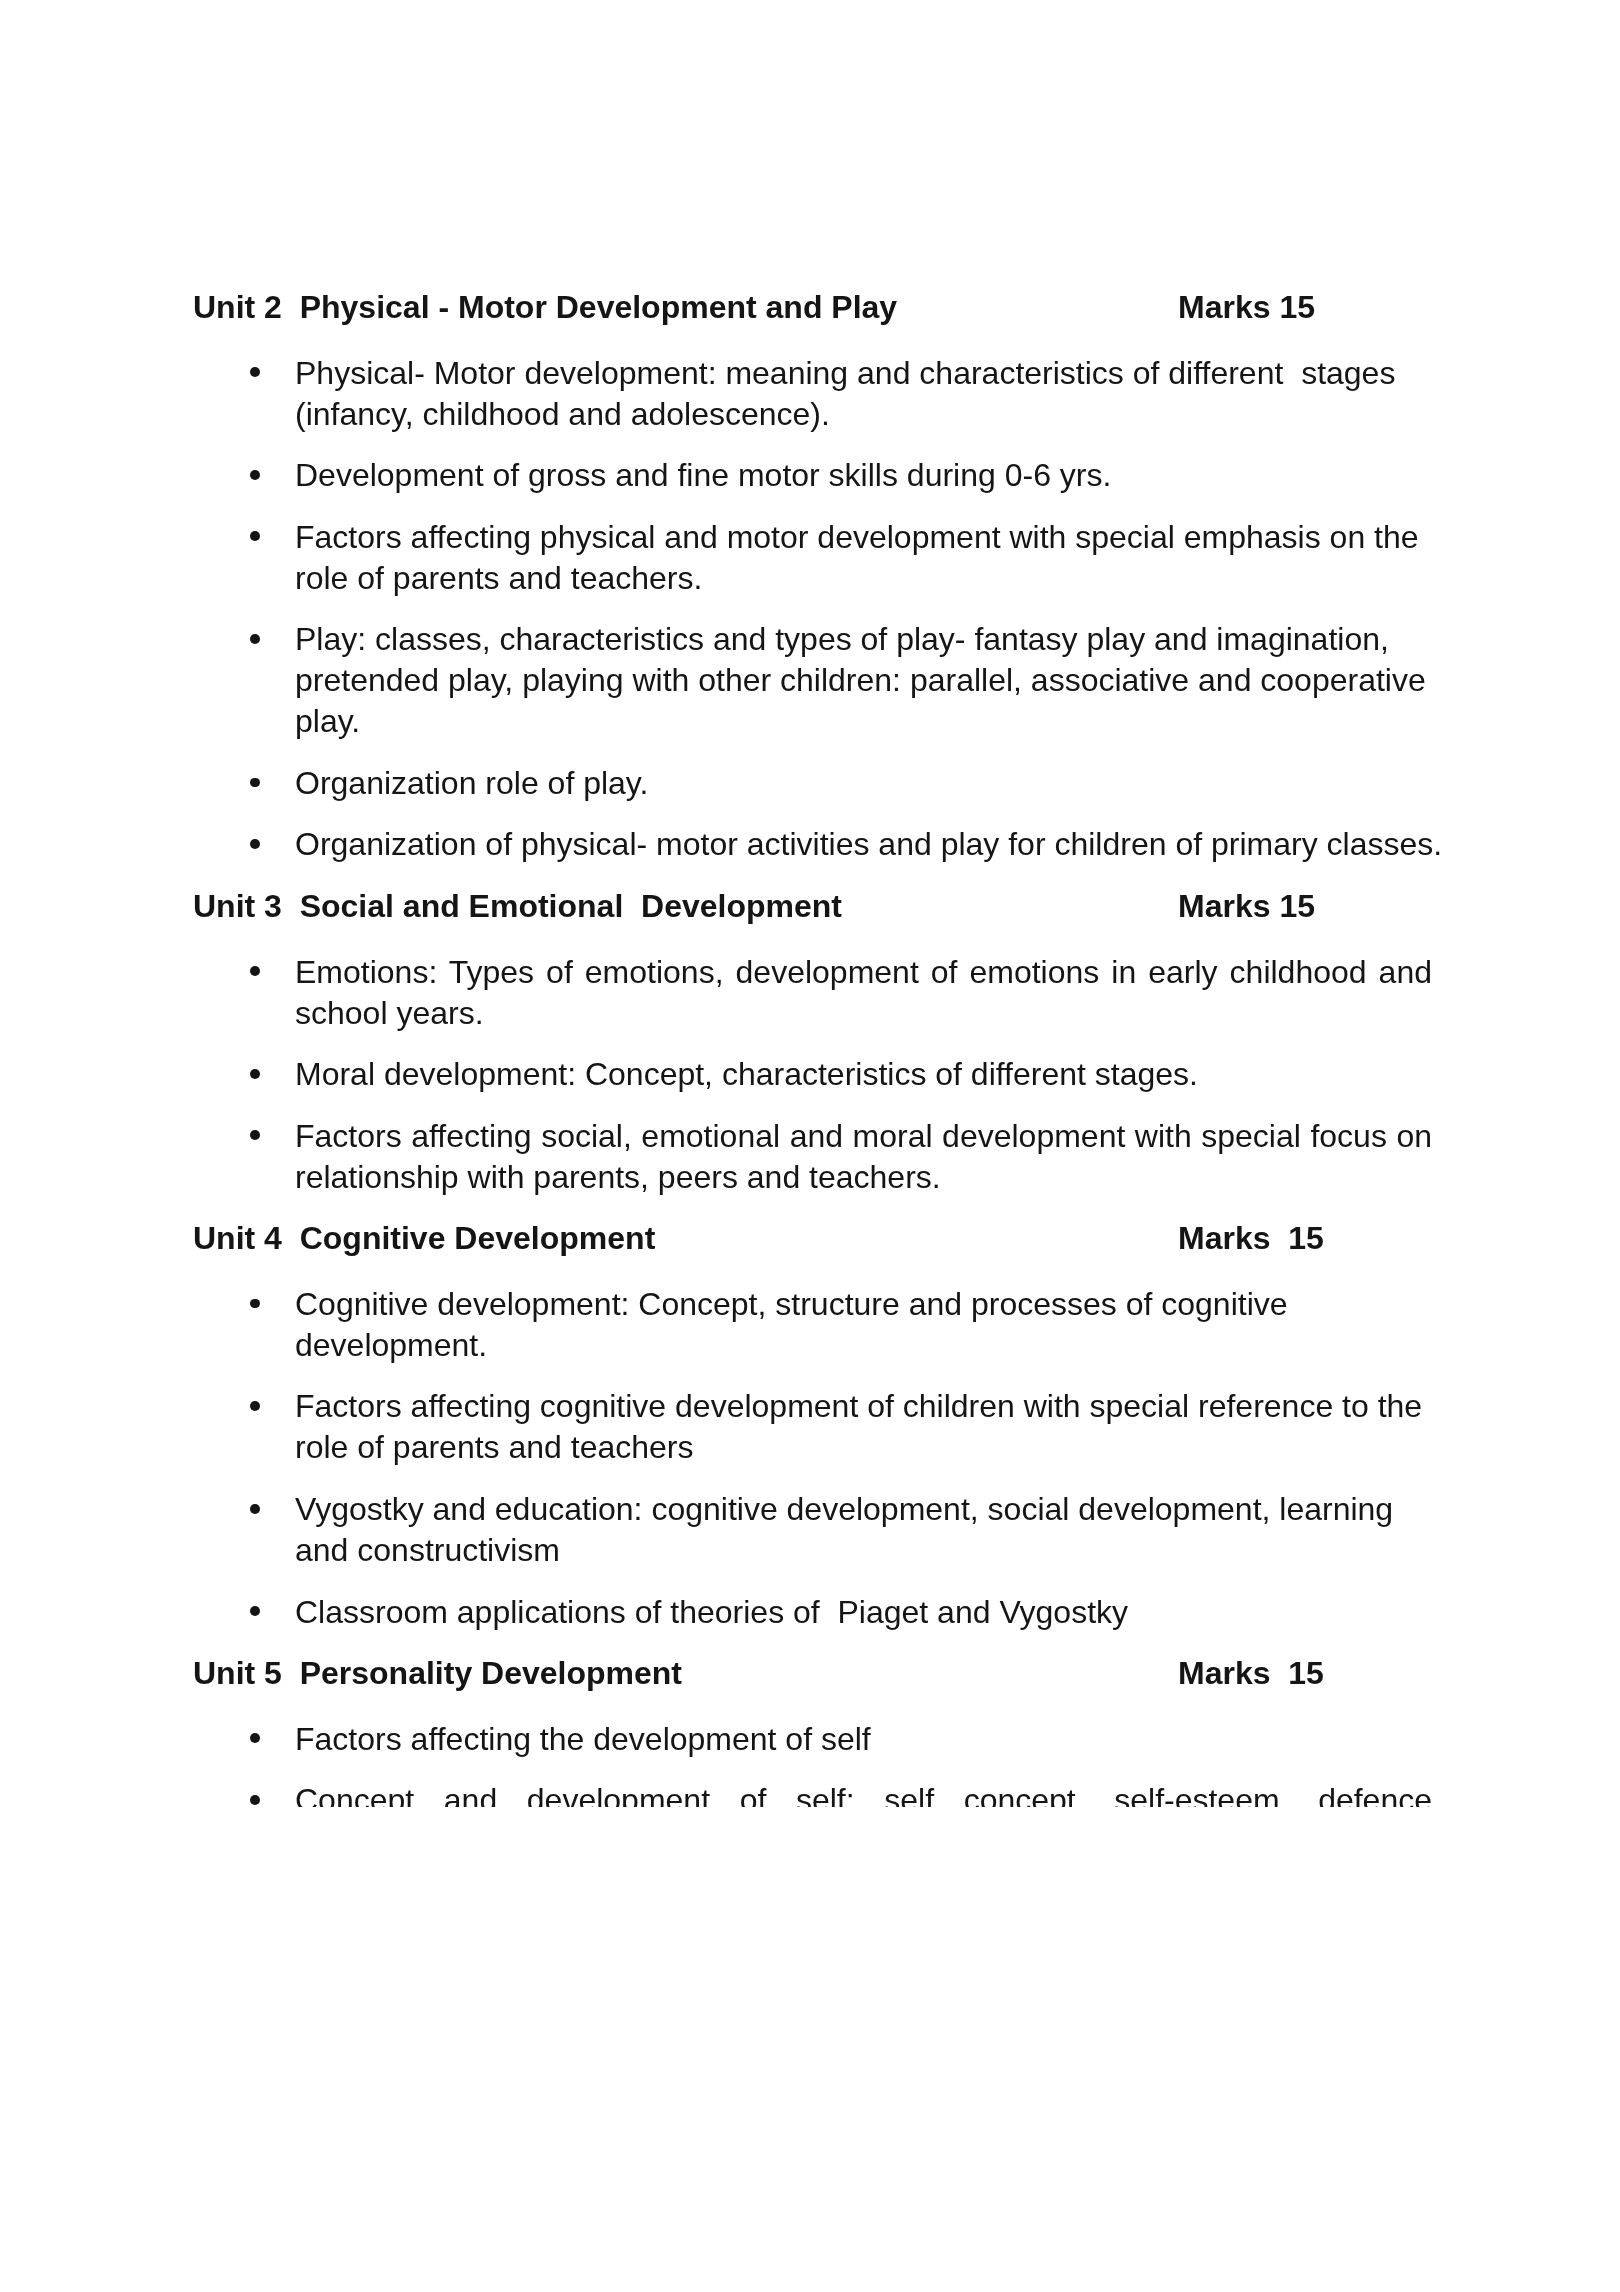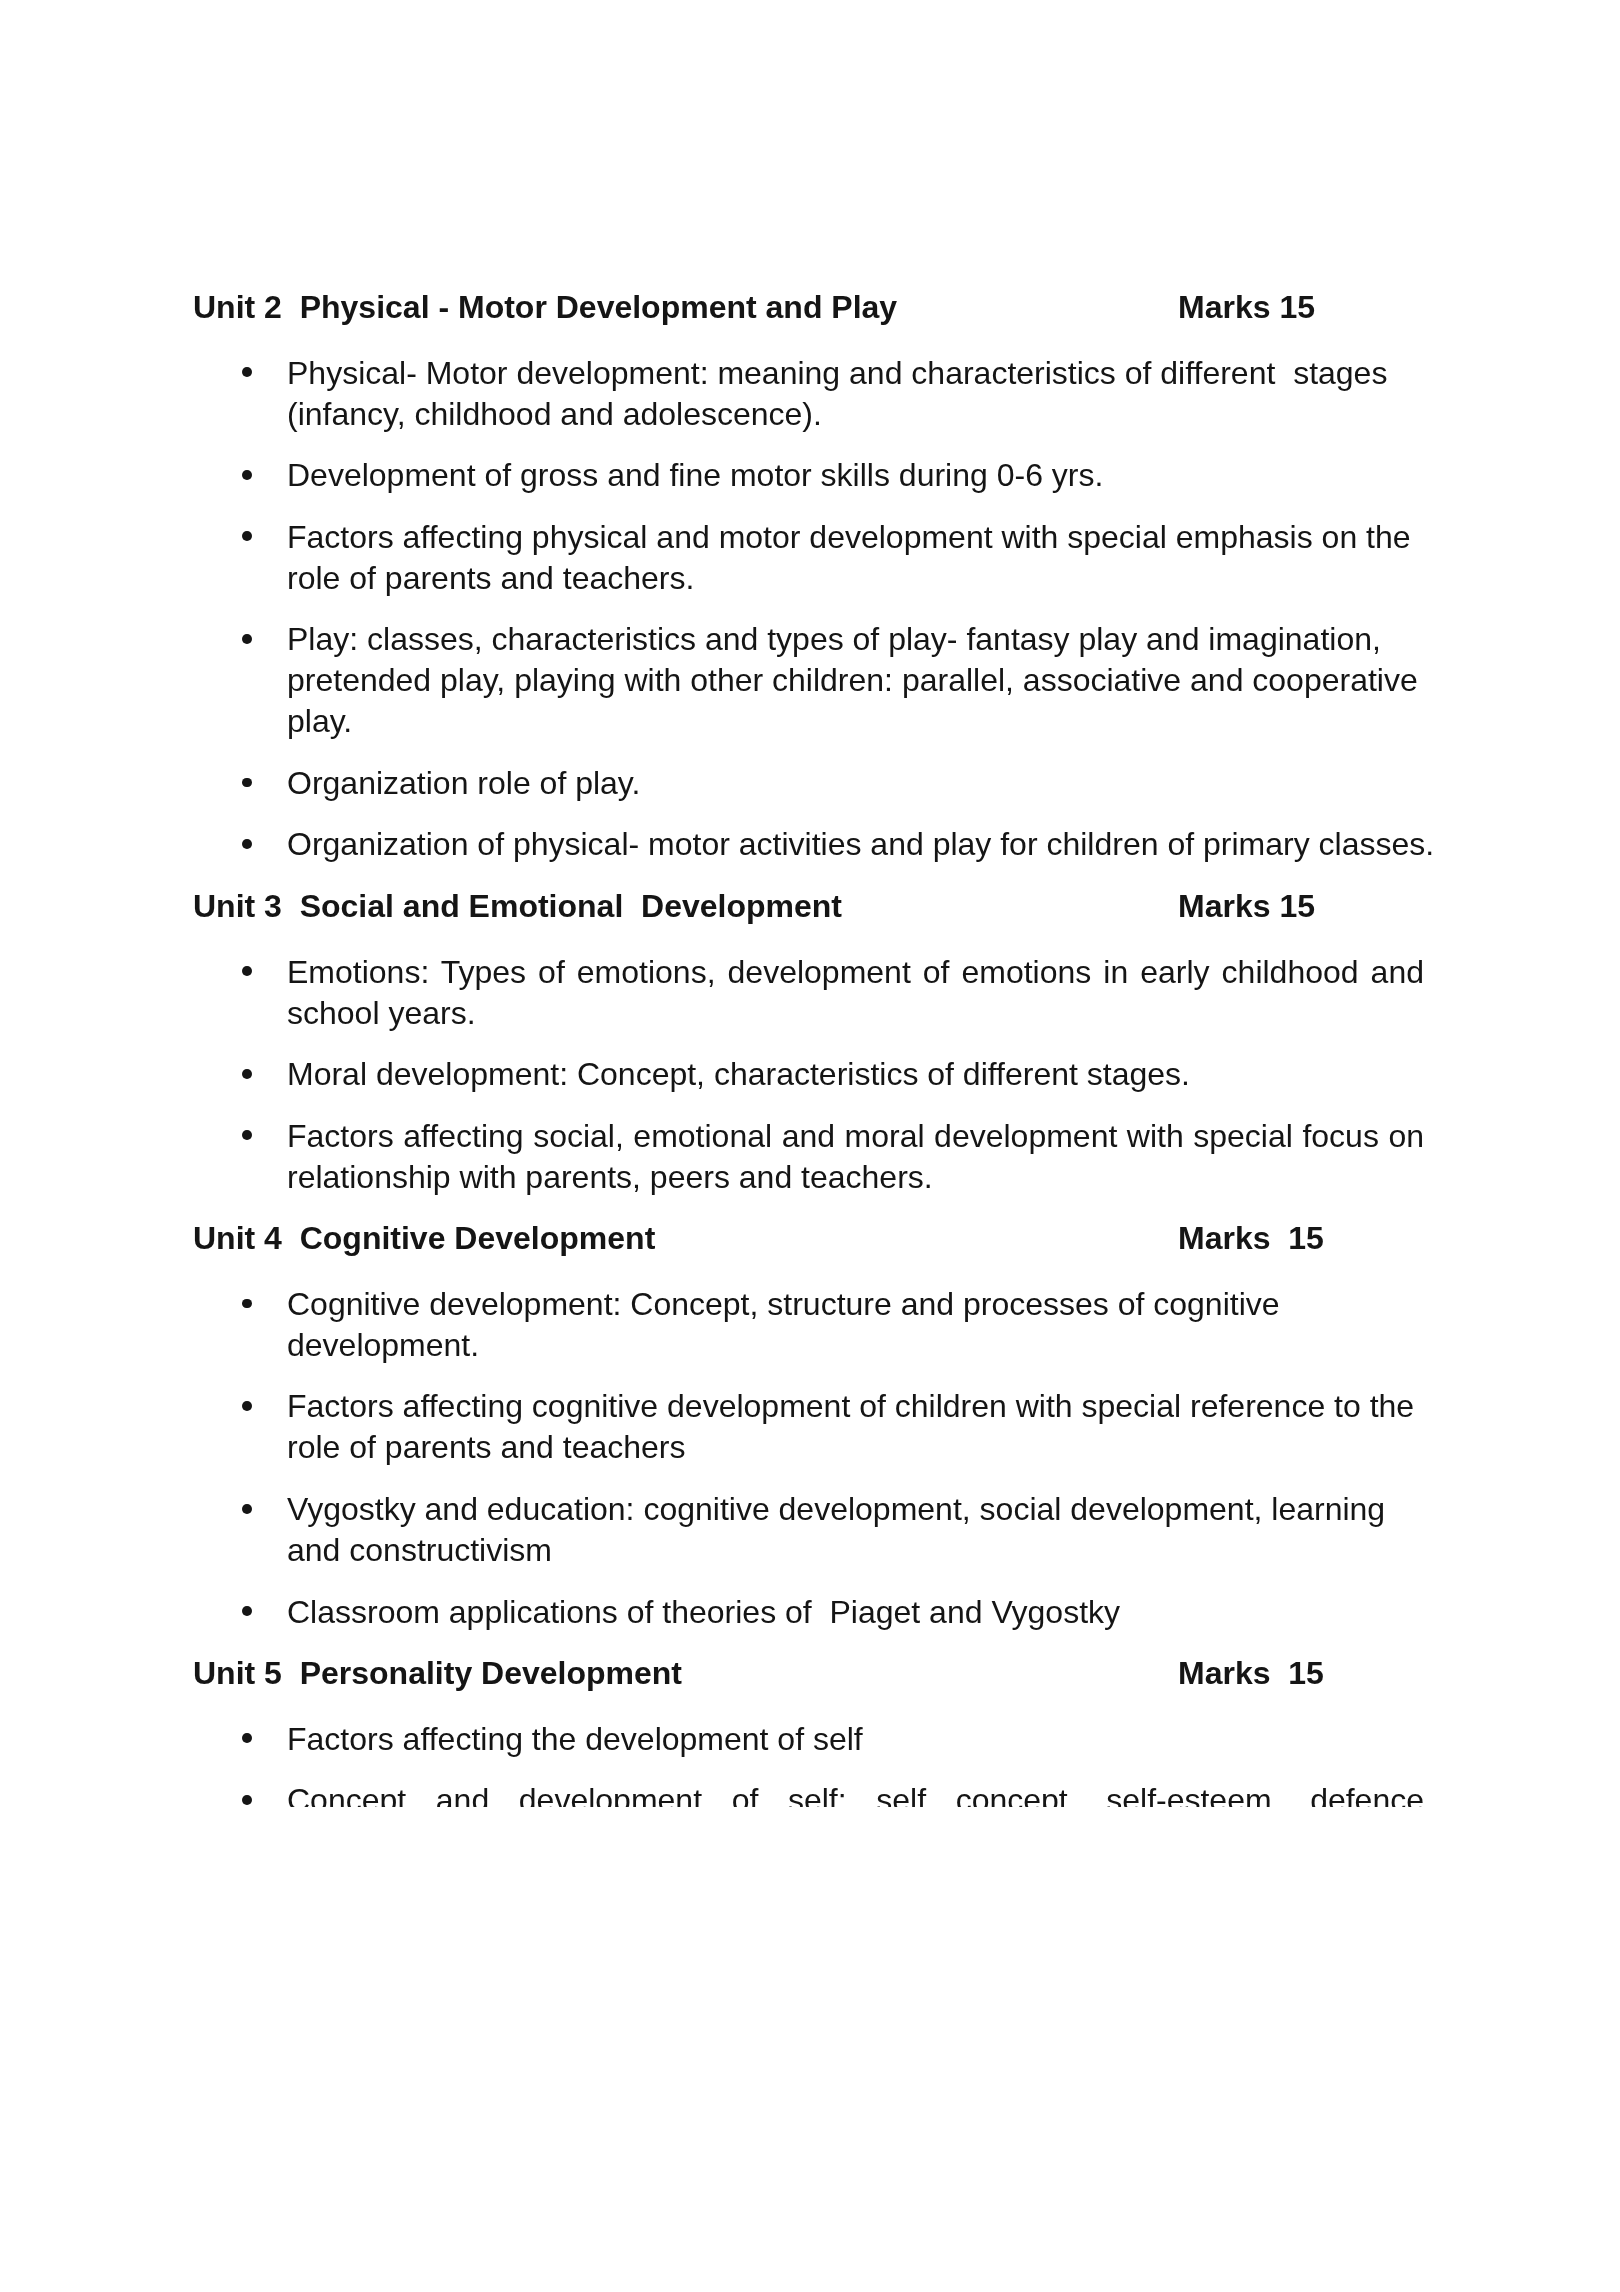--- a/index.html
+++ b/index.html
@@ -34,21 +34,21 @@
     margin-top: 0;
   }
   .marks {
     position: absolute;
     left: 985px;
     top: 0;
     white-space: pre;
   }
   ul.bullets {
     list-style: none;
-    margin: 0;
+    margin: 8px;
     padding: 0;
   }
   li.bullet {
     position: relative;
     margin: 0 0 20.6px 0;
     padding-left: 94px;
     font-size: 32px;
     line-height: 41px;
   }
   li.bullet .dot {

